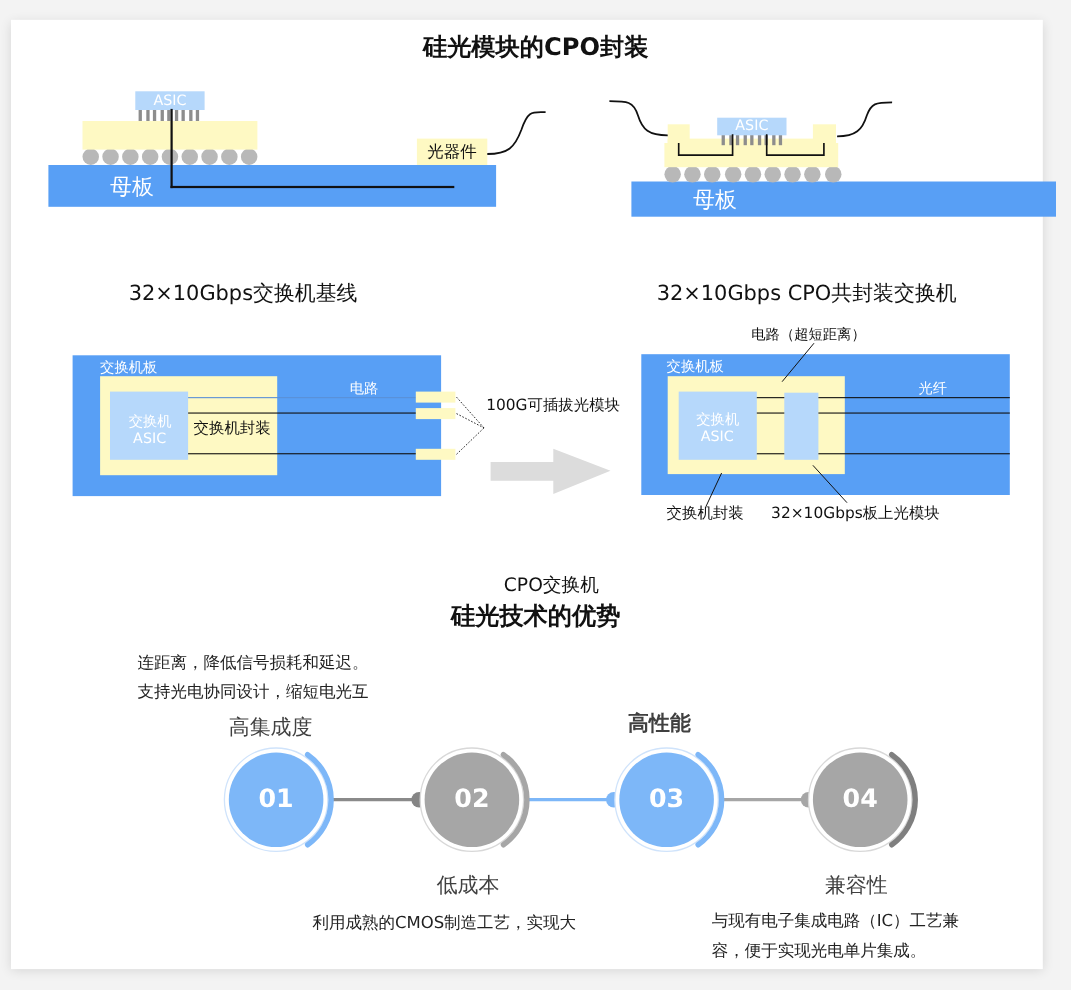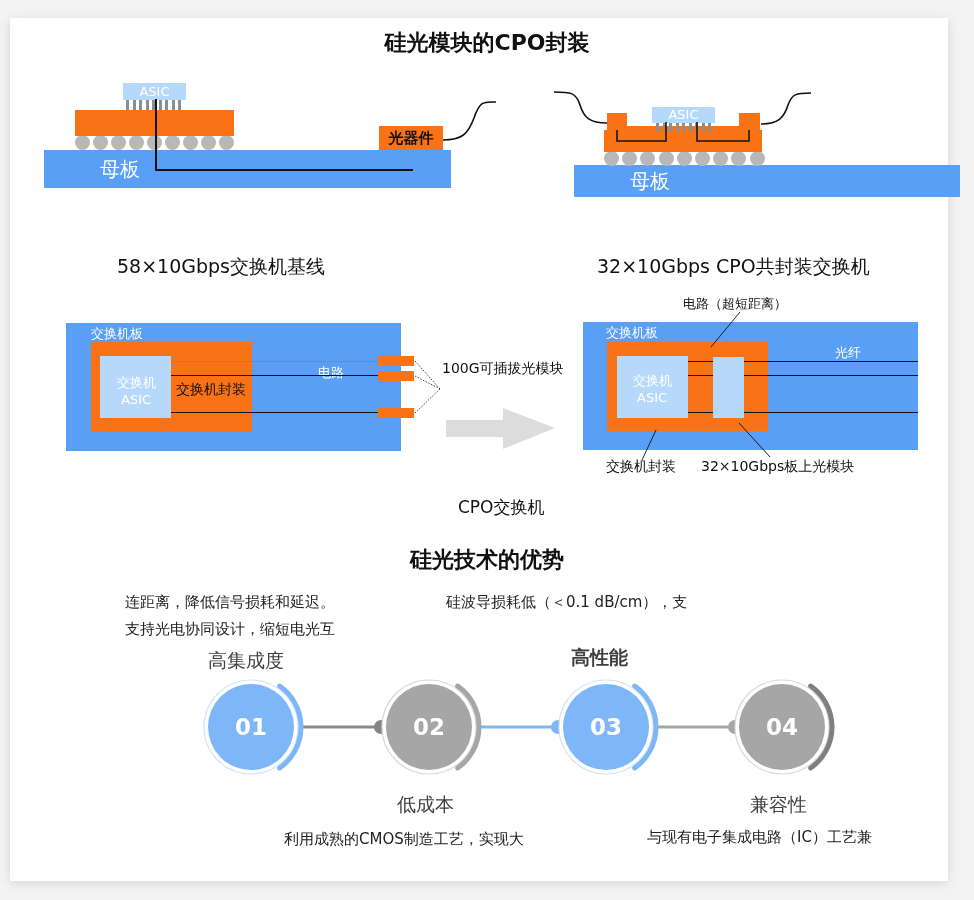--- a/index.html
+++ b/index.html
@@ -11,21 +11,21 @@
     position: absolute; left: 10px; top: 18px; width: 503px; height: 863px;
     background: #ffffff; box-shadow: 0 2px 10px rgba(0,0,0,0.12);
   }
   .abs { position: absolute; }
   .title {
     position: absolute; left: 0; width: 974px; text-align: center;
     font-weight: bold; color: #111; font-size: 22px;
   }
   .sub-title { position: absolute; font-size: 19px; color: #111; white-space: nowrap; }
   .blue { background: #589ff5; }
-  .mid { background: #f97316; font-weight: bold; }
+  .mid { background: #fef9c3; }
   .light { background: #b6d8fb; }
   .wl { color: #fff; }
   .lbl { position: absolute; font-size: 13px; white-space: nowrap; }
   .desc { position: absolute; font-size: 15px; color: #222; line-height: 27px; }
   .adv-title { position: absolute; font-size: 19px; color: #404040; white-space: nowrap; }
   .line { position: absolute; background: #111; }
   .ball { position: absolute; width: 15px; height: 15px; border-radius: 50%; background: #b8b8b8; }
   .pin { position: absolute; width: 3px; height: 10px; background: #8d8d8d; }
   svg { position: absolute; left: 0; top: 0; overflow: visible; }
   .num {
@@ -112,48 +112,48 @@
     <span>ASIC</span>
   </div>
   <svg width="974" height="900">
     <path d="M617,130 L617,141 L666,141 L666,122" stroke="#111" stroke-width="1.5" fill="none"></path>
     <path d="M697,122 L697,141 L749,141 L749,130" stroke="#111" stroke-width="1.5" fill="none"></path>
     <path d="M607,123 C590,123 584,118 580,105 C576,92 570,92 554,92" stroke="#111" stroke-width="1.6" fill="none"></path>
     <path d="M761,124 C778,124 784,118 788,105 C792,94 796,93 811,93" stroke="#111" stroke-width="1.6" fill="none"></path>
   </svg>
 </div>
 
-<div class="sub-title" style="left:117px;top:254px;">58×10Gbps交换机基线</div>
+<div class="sub-title" style="left:117px;top:254px;">32×10Gbps交换机基线</div>
 <div class="sub-title" style="left:597px;top:254px;">32×10Gbps CPO共封装交换机</div>
 
 <div>
   <div class="abs blue" style="left:66px;top:323px;width:335px;height:128px;"></div>
   <div class="lbl wl" style="left:91px;top:325px;">交换机板</div>
   <div class="abs mid" style="left:91px;top:342px;width:161px;height:90px;"></div>
   <div class="abs light" style="left:100px;top:356px;width:71px;height:62px;"></div>
   <div class="lbl wl" style="left:117px;top:374px;">交换机</div>
   <div class="lbl wl" style="left:121px;top:392px;">ASIC</div>
   <div class="lbl" style="left:176px;top:381px;color:#111;font-size:14px;">交换机封装</div>
-  <div class="lbl wl" style="left:318px;top:344px;margin-top:20px;">电路</div>
+  <div class="lbl wl" style="left:318px;top:344px;">电路</div>
   <div class="abs" style="left:171px;top:361px;width:210px;height:1px;background:#5a8fd6;"></div>
   <div class="line" style="left:171px;top:375px;width:210px;height:1px;"></div>
   <div class="line" style="left:171px;top:412px;width:210px;height:1px;"></div>
   <div class="abs mid" style="left:378px;top:356px;width:36px;height:10px;"></div>
   <div class="abs mid" style="left:378px;top:371px;width:36px;height:10px;"></div>
   <div class="abs mid" style="left:378px;top:408px;width:36px;height:10px;"></div>
   <svg width="974" height="900">
     <path d="M415,361 L440,389 M415,376 L440,389 M415,413 L440,389" stroke="#111" stroke-width="0.8" stroke-dasharray="1.5,1.5" fill="none"></path>
   </svg>
   <div class="lbl" style="left:442px;top:360px;color:#111;font-size:14px;">100G可插拔光模块</div>
 </div>
 
 <svg width="974" height="900">
   <polygon points="446,420 503,420 503,408 555,428 503,449 503,437 446,437" fill="#dcdcdc"></polygon>
 </svg>
-<div class="sub-title" style="left:458px;top:496px;font-size:17px;">CPO交换机</div>
+<div class="sub-title" style="left:458px;top:520px;font-size:17px;">CPO交换机</div>
 
 <div>
   <div class="lbl" style="left:683px;top:295px;color:#111;">电路（超短距离）</div>
   <div class="abs blue" style="left:583px;top:322px;width:335px;height:128px;"></div>
   <div class="lbl wl" style="left:606px;top:324px;">交换机板</div>
   <div class="abs mid" style="left:607px;top:342px;width:161px;height:89px;"></div>
   <div class="abs light" style="left:617px;top:356px;width:71px;height:62px;"></div>
   <div class="lbl wl" style="left:633px;top:372px;">交换机</div>
   <div class="lbl wl" style="left:637px;top:390px;">ASIC</div>
   <div class="abs light" style="left:713px;top:357px;width:31px;height:61px;"></div>
@@ -171,21 +171,20 @@
   <div class="lbl" style="left:701px;top:458px;color:#111;font-size:14px;">32×10Gbps板上光模块</div>
 </div>
 
 <div class="title" style="top:545px;">硅光技术的优势</div>
 
 <div class="desc" style="left:125px;top:589px;">
   <div>连距离，降低信号损耗和延迟。</div>
   <div>支持光电协同设计，缩短电光互</div>
 </div>
 <div class="desc" style="left:446px;top:589px;">
-  <div>硅波导损耗低（＜0.1 dB/cm），支</div>
 </div>
 <div class="adv-title" style="left:208px;top:648px;">高集成度</div>
 <div class="adv-title" style="left:571px;top:645px;font-weight:bold;">高性能</div>
 
 <svg width="974" height="900">
   <line x1="300" y1="727" x2="381" y2="727" stroke="#8a8a8a" stroke-width="3"></line>
   <circle cx="381" cy="727" r="7" fill="#858585"></circle>
   <line x1="479" y1="727" x2="558" y2="727" stroke="#7db7f8" stroke-width="3"></line>
   <circle cx="558" cy="727" r="7" fill="#7db7f8"></circle>
   <line x1="655" y1="727" x2="735" y2="727" stroke="#a6a6a6" stroke-width="3"></line>
@@ -208,13 +207,14 @@
 <div class="num" style="left:739px;top:684px;background:#a6a6a6;"><span>04</span></div>
 
 <div class="adv-title" style="left:397px;top:792px;">低成本</div>
 <div class="adv-title" style="left:750px;top:792px;">兼容性</div>
 
 <div class="desc" style="left:284px;top:826px;">
   <div>利用成熟的CMOS制造工艺，实现大</div>
 </div>
 <div class="desc" style="left:647px;top:824px;">
   <div>与现有电子集成电路（IC）工艺兼</div>
+  <div>容，便于实现光电单片集成。</div>
 </div>
 
 </body></html>

